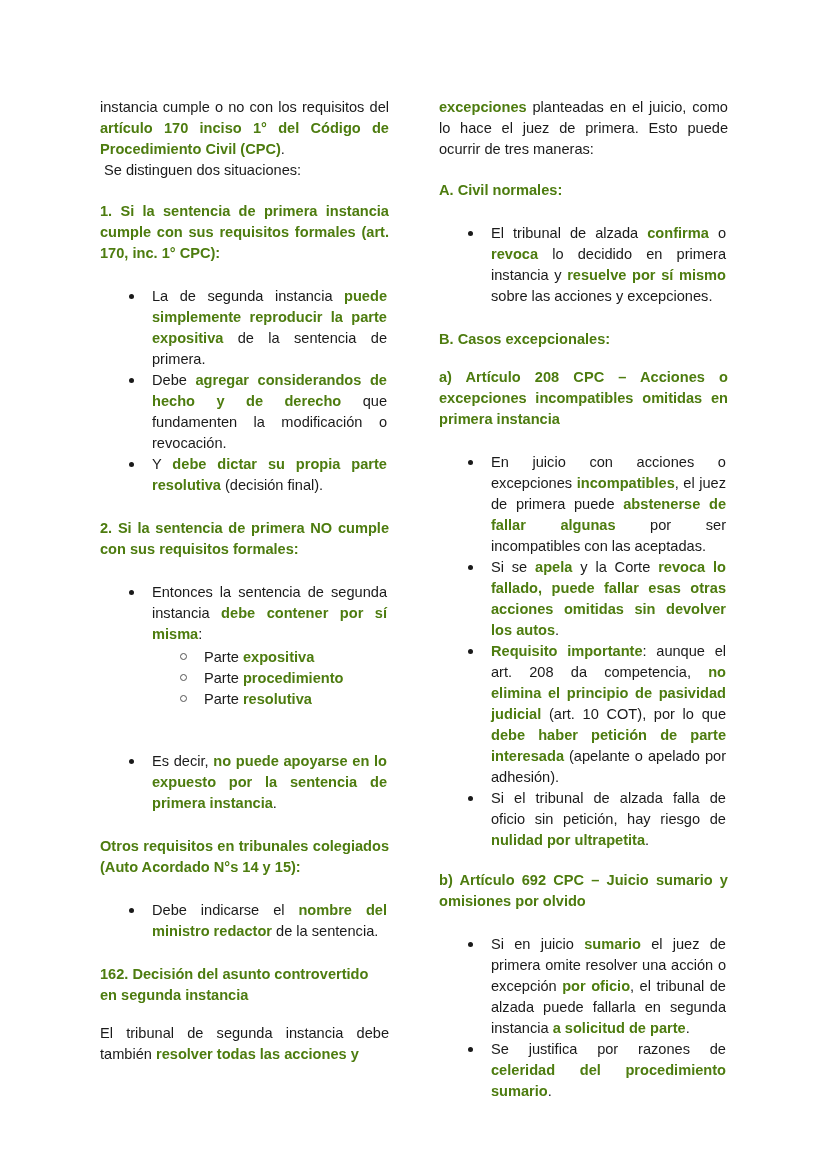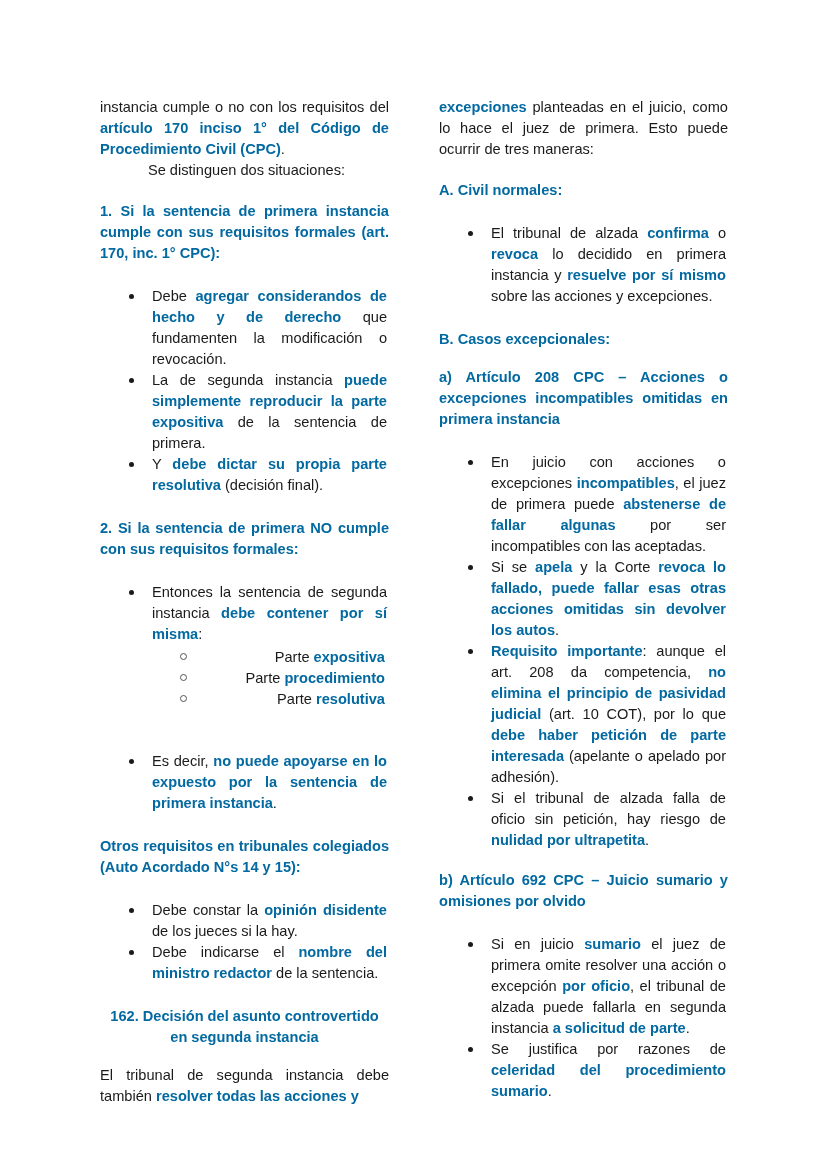--- a/index.html
+++ b/index.html
@@ -2,43 +2,43 @@
 <html><head>
 <meta charset="utf-8">
 <style>
   html, body { margin: 0; padding: 0; background: #ffffff; }
   body { width: 828px; height: 1169px; position: relative; overflow: hidden;
          font-family: "Liberation Sans", sans-serif; color: #1a1a1a; }
   .col { position: absolute; top: 97px; width: 289px; font-size: 14.6px; line-height: 21px; text-align: justify; }
   #col-left { left: 100px; }
   #col-right { left: 439px; }
   .col p { margin: 0; }
-  .col b { font-weight: bold; color: #0369a1; }
+  .col b { font-weight: bold; color: #4d7c0f; }
   .gap { height: 20px; }
   .gap-s { height: 17px; }
   ul { margin: 2px; padding: 0; list-style: none; }
   ul.l1 > li { position: relative; padding-left: 50px; }
   ul.l1 > li::before { content: ""; position: absolute; left: 27px; top: 8px; width: 5px; height: 5px; border-radius: 50%; background: #1a1a1a; }
-  ul.l2 > li { position: relative; padding-left: 50px; text-align: right; }
+  ul.l2 > li { position: relative; padding-left: 50px; text-align: left; }
   ul.l2 > li::before { content: ""; position: absolute; left: 26px; top: 6px; width: 5px; height: 5px; border-radius: 50%; border: 1px solid #555; background: transparent; }
   .indent1 { text-indent: 4px; }
-  .left { text-align: center; }
+  .left { text-align: left; }
 </style>
 </head>
 <body>
 
 <div id="col-left" class="col">
     <p><span>instancia cumple o no con los requisitos del </span><b>artículo 170 inciso 1° del Código de Procedimiento Civil (CPC)</b><span>.</span></p>
     <p class="indent1 left"><span>Se distinguen dos situaciones:</span></p>
     <div class="gap"></div>
     <p><b>1. Si la sentencia de primera instancia cumple con sus requisitos formales (art. 170, inc. 1° CPC):</b></p>
     <div class="gap"></div>
     <ul class="l1">
+      <li><span>La de segunda instancia </span><b>puede simplemente reproducir la parte expositiva</b><span> de la sentencia de primera.</span></li>
       <li><span>Debe </span><b>agregar considerandos de hecho y de derecho</b><span> que fundamenten la modificación o revocación.</span></li>
-      <li><span>La de segunda instancia </span><b>puede simplemente reproducir la parte expositiva</b><span> de la sentencia de primera.</span></li>
       <li><span>Y </span><b>debe dictar su propia parte resolutiva</b><span> (decisión final).</span></li>
     </ul>
     <div class="gap"></div>
     <p><b>2. Si la sentencia de primera NO cumple con sus requisitos formales:</b></p>
     <div class="gap"></div>
     <ul class="l1">
       <li><span>Entonces la sentencia de segunda instancia </span><b>debe contener por sí misma</b><span>:</span><ul class="l2">
           <li><span>Parte </span><b>expositiva</b></li>
           <li><span>Parte </span><b>procedimiento</b></li>
           <li><span>Parte </span><b>resolutiva</b></li>
@@ -46,21 +46,20 @@
     </ul>
     <div class="gap"></div>
     <div class="gap-s"></div>
     <ul class="l1">
       <li><span>Es decir, </span><b>no puede apoyarse en lo expuesto por la sentencia de primera instancia</b><span>.</span></li>
     </ul>
     <div class="gap"></div>
     <p><b>Otros requisitos en tribunales colegiados (Auto Acordado N°s 14 y 15):</b></p>
     <div class="gap"></div>
     <ul class="l1">
-      <li><span>Debe constar la </span><b>opinión disidente</b><span> de los jueces si la hay.</span></li>
       <li><span>Debe indicarse el </span><b>nombre del ministro redactor</b><span> de la sentencia.</span></li>
     </ul>
     <div class="gap"></div>
     <p class="left"><b>162. Decisión del asunto controvertido en segunda instancia</b></p>
     <div class="gap-s"></div>
     <p><span>El tribunal de segunda instancia debe también </span><b>resolver todas las acciones y</b></p>
   </div>
 <div id="col-right" class="col">
     <p><b>excepciones</b><span> planteadas en el juicio, como lo hace el juez de primera. Esto puede ocurrir de tres maneras:</span></p>
     <div class="gap"></div>

